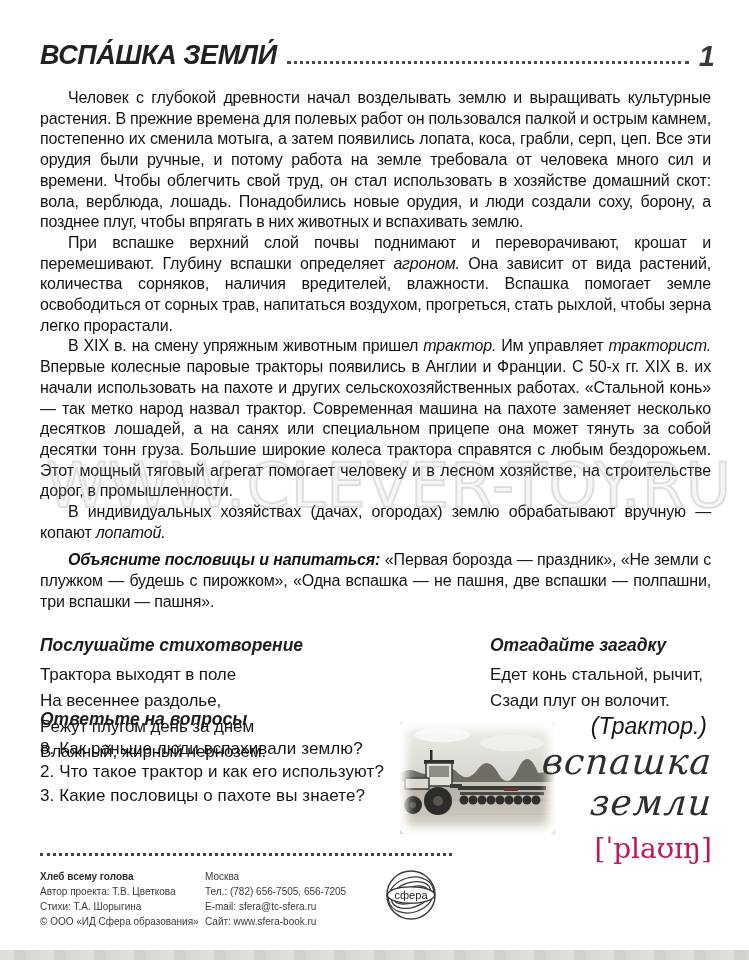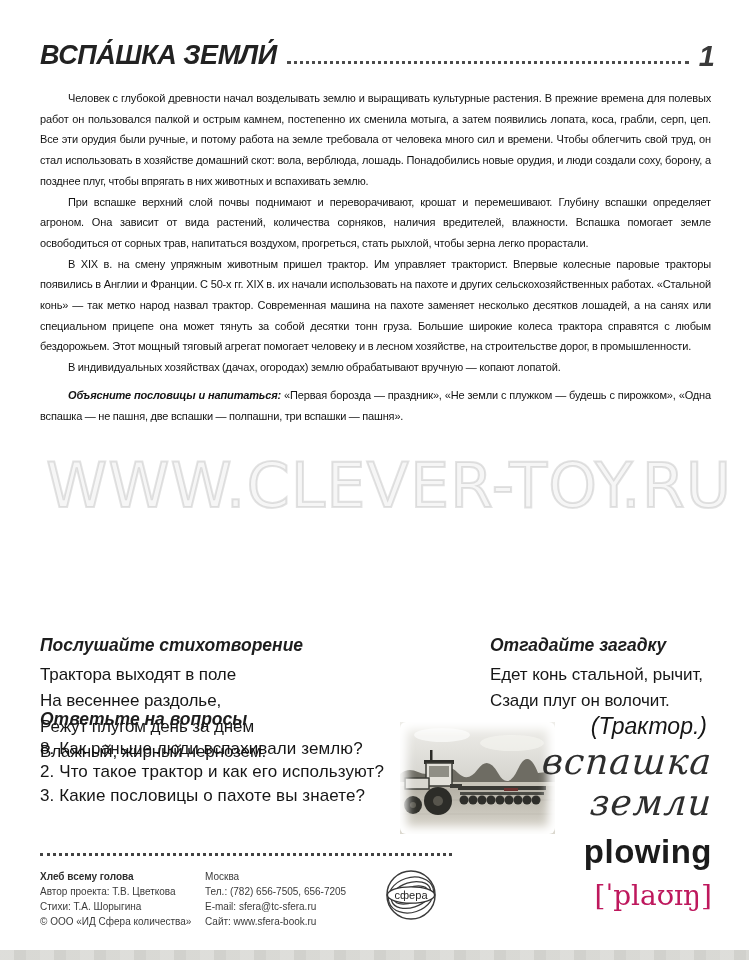--- a/index.html
+++ b/index.html
@@ -13,26 +13,26 @@
   .title {
     font-size:27px; font-weight:bold; font-style:italic; letter-spacing:-0.5px;
     white-space:nowrap; color:#222; padding-right:4px;
   }
   .leader {flex:1; border-bottom:3.5px dotted #4c4c4c; margin:0 10px 7px 6px; height:0;}
   .pagenum {font-size:29px; font-style:italic; font-weight:bold; color:#3a3a3a; line-height:1;}
 
   
   .bodytext {
     position:absolute; left:40px; width:671px; top:88px;
-    font-size:11px; line-height:20.7px; text-align:justify;
+    font-size:16px; line-height:20.7px; text-align:justify;
     letter-spacing:-0.15px; word-spacing:-0.3px; color:#131313;
   }
   .bodytext p {margin:0; text-indent:28px;}
   .bodytext p.gap {margin-top:7px;}
-  .i  {}
+  .i  {font-style:italic;}
   .bi {font-style:italic; font-weight:bold;}
 
   
   .watermark {
     position:absolute; left:46px; top:449px; width:670px; white-space:nowrap;
     font-family:"DejaVu Sans", sans-serif; font-weight:normal; font-size:62px; letter-spacing:1px;
     color:rgba(190,190,190,0.14); -webkit-text-stroke:2px rgba(128,128,128,0.22);
     pointer-events:none; z-index:5;
   }
 
@@ -164,32 +164,31 @@
       <circle cx="38" cy="79" r="14" fill="#2c2c28"></circle>
       <circle cx="38" cy="79" r="5" fill="#57554d"></circle>
       <circle cx="13" cy="83" r="9" fill="#30302b"></circle>
       <circle cx="13" cy="83" r="3" fill="#5a584f"></circle>
     </svg>
   </div>
 
   <div class="vocab">
     <div class="ru">вспашка</div>
     <div class="ru">земли</div>
-    <div class="en">plowing</div>
     <div class="ipa">[ˈplaʊɪŋ]</div>
   </div>
 
   <div class="dotted-sep"></div>
 
   <div class="footer">
     <div class="f-col1">
       <div class="f-bold">Хлеб всему голова</div>
       <div>Автор проекта: Т.В. Цветкова</div>
       <div>Стихи: Т.А. Шорыгина</div>
-      <div>© ООО «ИД Сфера количества»</div>
+      <div>© ООО «ИД Сфера образования»</div>
     </div>
     <div class="f-col2">
       <div>Москва</div>
       <div>Тел.: (782) 656-7505, 656-7205</div>
       <div>E-mail: sfera@tc-sfera.ru</div>
       <div>Сайт: www.sfera-book.ru</div>
     </div>
   </div>
 
   <svg class="logo" viewBox="0 0 54 54" xmlns="http://www.w3.org/2000/svg">

